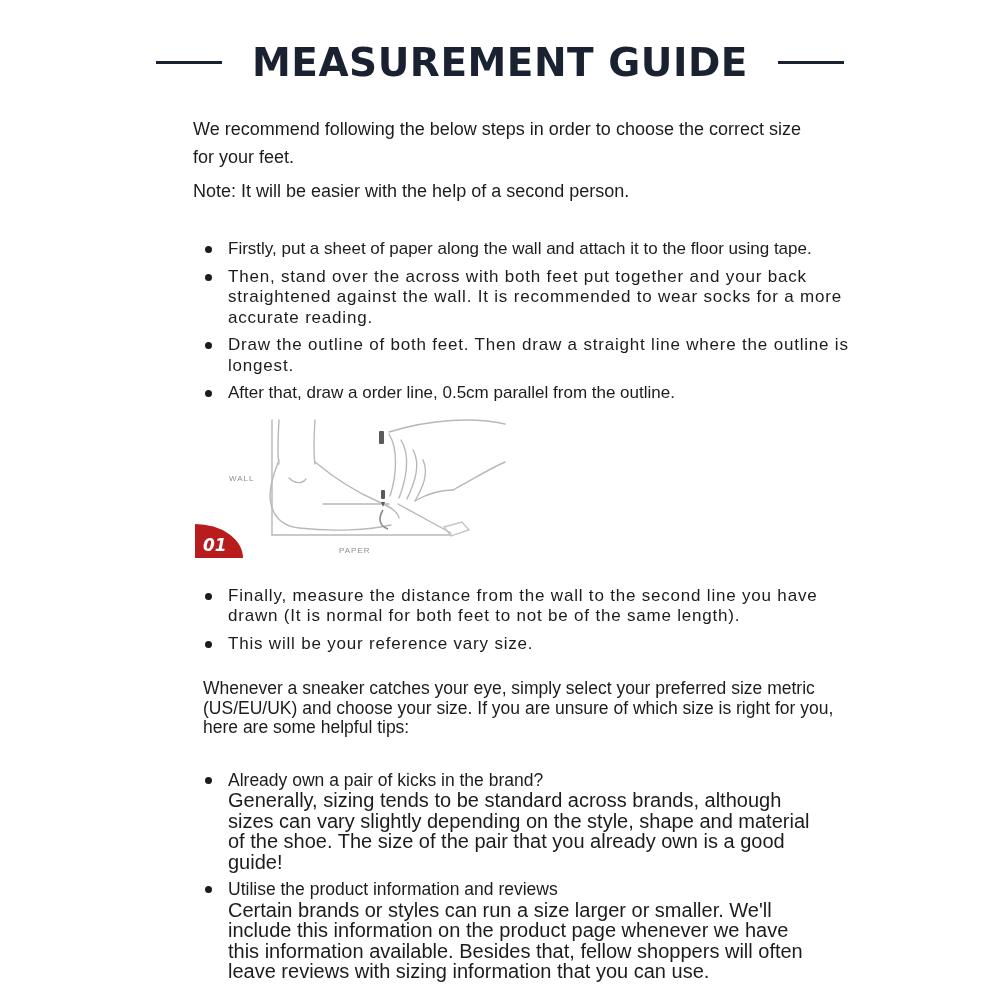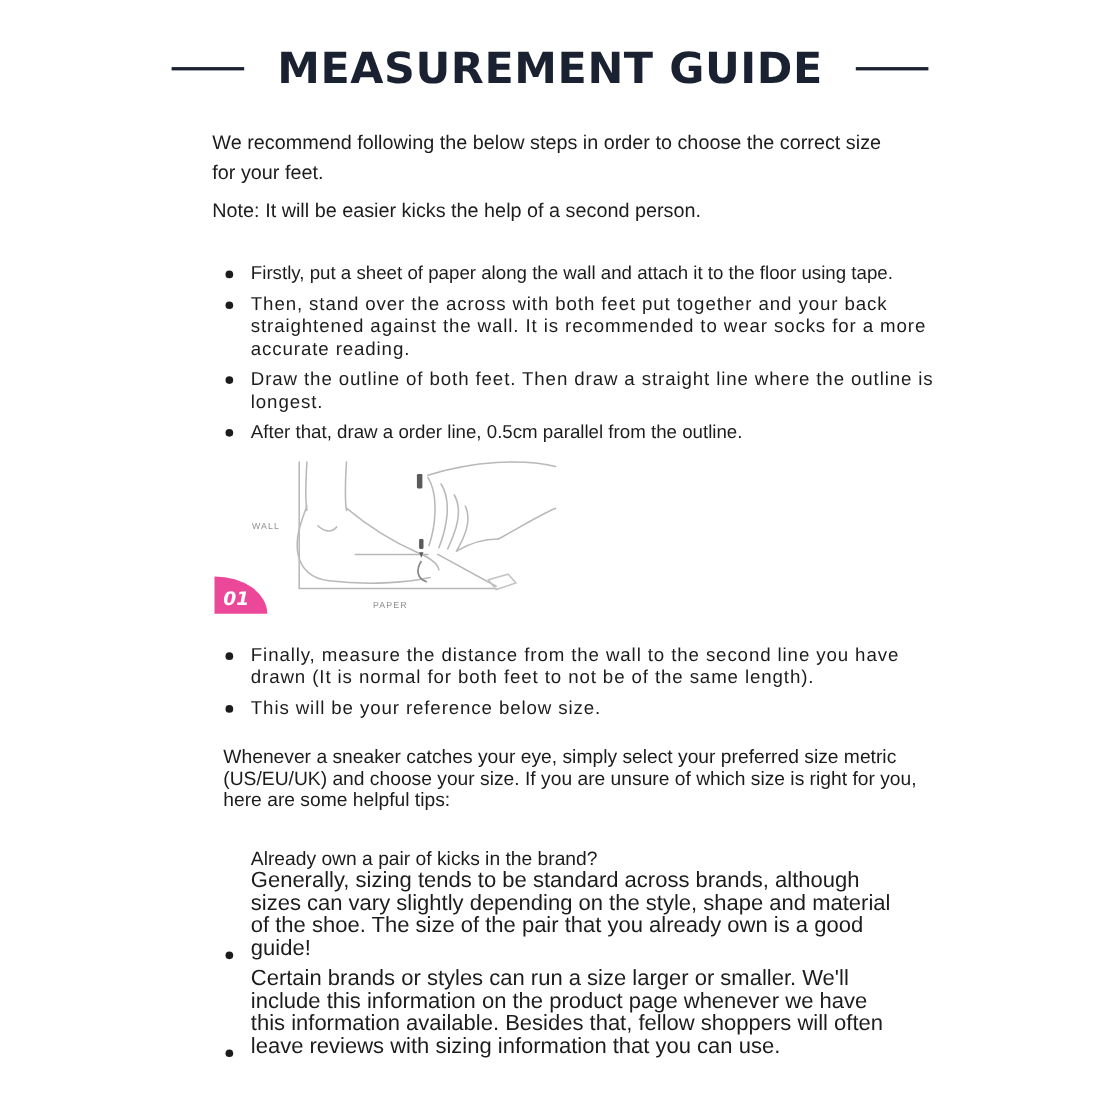--- a/index.html
+++ b/index.html
@@ -27,21 +27,21 @@
   .li-text.wide { letter-spacing:0.8px; }
 
   .steps { margin-top:34px; }
 
   
   .diagrams { margin-top:12px; margin-left:193px; display:flex; height:142px; }
   .diagram { position:relative; height:142px; }
   .diagram-1 { width:314px; }
   .diagram-2 { width:350px; margin-left:0px; }
   .step-badge { position:absolute; left:2px; bottom:0; width:48px; height:34px;
-                background:#ec4899; border-top-right-radius:100% 100%;
+                background:#b91c1c; border-top-right-radius:100% 100%;
                 color:#ffffff; font-weight:bold; font-style:italic; font-size:17px;
                 display:flex; align-items:flex-end; padding:0 0 3px 8px;
                 font-family:"DejaVu Sans", sans-serif; }
   .diagram svg { position:absolute; top:0; left:0; }
   .svg-label { font-family:"Liberation Sans", sans-serif; font-size:8px; fill:#8f8f8f;
                letter-spacing:1px; }
   .svg-label-dark { font-family:"Liberation Sans", sans-serif; font-size:9px; fill:#3d3d3d;
                     font-weight:bold; letter-spacing:0.5px; }
   .ruler { position:absolute; left:34px; right:18px; top:97px; height:12px;
            border-top:1px solid #aaaaaa;
@@ -49,38 +49,38 @@
              repeating-linear-gradient(90deg, #a5a5a5 0 1px, transparent 1px 30px) top left / 100% 12px no-repeat,
              repeating-linear-gradient(90deg, #a5a5a5 0 1px, transparent 1px 6px) top left / 100% 7px no-repeat; }
 
   .results { margin-top:28px; }
   .results li { margin-bottom:3px; }
 
   .sizing-paragraph { margin-top:25px; margin-left:10px; font-size:17.5px;
                       line-height:19.5px; max-width:640px; }
 
   .tips { margin-top:32px; }
-  .tips li { margin-bottom:27px;align-items:flex-end; }
+  .tips li { margin-bottom:27px; }
   .tip-title { font-size:17.5px; line-height:20.5px; }
   .tip-body  { font-size:20px; line-height:20.5px; max-width:588px; }
 </style>
 </head>
 <body>
 
 <div class="header">
   <div class="title-dash"></div>
   <h1 class="page-title">MEASUREMENT GUIDE</h1>
   <div class="title-dash"></div>
 </div>
 
 <div class="content">
 
   <div class="intro">
     <p class="intro-lead">We recommend following the below steps in order to choose the correct size for your feet.</p>
-    <p class="intro-note">Note: It will be easier kicks the help of a second person.</p>
+    <p class="intro-note">Note: It will be easier with the help of a second person.</p>
   </div>
 
   <ul class="bullets steps">
     <li>
       <span class="dot"></span>
       <span class="li-text">Firstly, put a sheet of paper along the wall and attach it to the floor using tape.</span>
     </li>
     <li>
       <span class="dot"></span>
       <span class="li-text wide">Then, stand over the across with both feet put together and your back straightened against the wall. It is recommended to wear socks for a more accurate reading.</span>
@@ -142,34 +142,35 @@
 
 <div class="content">
 
   <ul class="bullets results">
     <li>
       <span class="dot"></span>
       <span class="li-text wide">Finally, measure the distance from the wall to the second line you have drawn (It is normal for both feet to not be of the same length).</span>
     </li>
     <li>
       <span class="dot"></span>
-      <span class="li-text wide">This will be your reference below size.</span>
+      <span class="li-text wide">This will be your reference vary size.</span>
     </li>
   </ul>
 
   <p class="sizing-paragraph">Whenever a sneaker catches your eye, simply select your preferred size metric (US/EU/UK) and choose your size. If you are unsure of which size is right for you, here are some helpful tips:</p>
 
   <ul class="bullets tips">
     <li>
       <span class="dot"></span>
       <span class="tip">
         <span class="tip-title" style="display:block">Already own a pair of kicks in the brand?</span>
         <span class="tip-body" style="display:block">Generally, sizing tends to be standard across brands, although sizes can vary slightly depending on the style, shape and material of the shoe. The size of the pair that you already own is a good guide!</span>
       </span>
     </li>
     <li>
       <span class="dot"></span>
       <span class="tip">
+        <span class="tip-title" style="display:block">Utilise the product information and reviews</span>
         <span class="tip-body" style="display:block">Certain brands or styles can run a size larger or smaller. We'll include this information on the product page whenever we have this information available. Besides that, fellow shoppers will often leave reviews with sizing information that you can use.</span>
       </span>
     </li>
   </ul>
 </div>
 
 </body></html>

